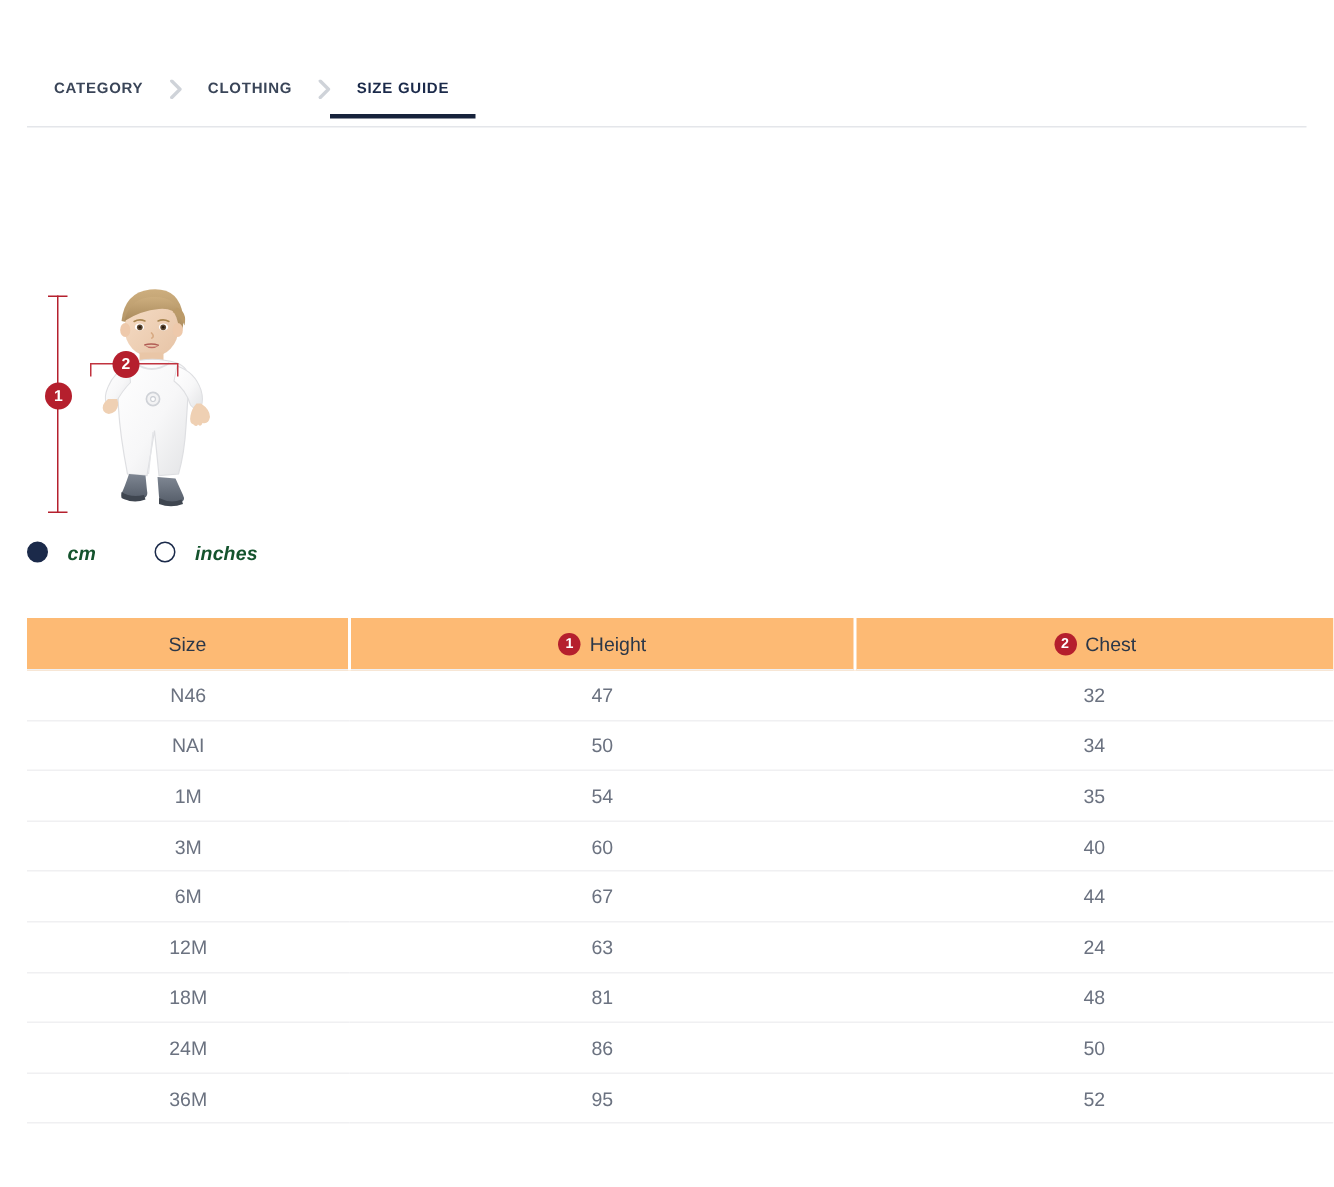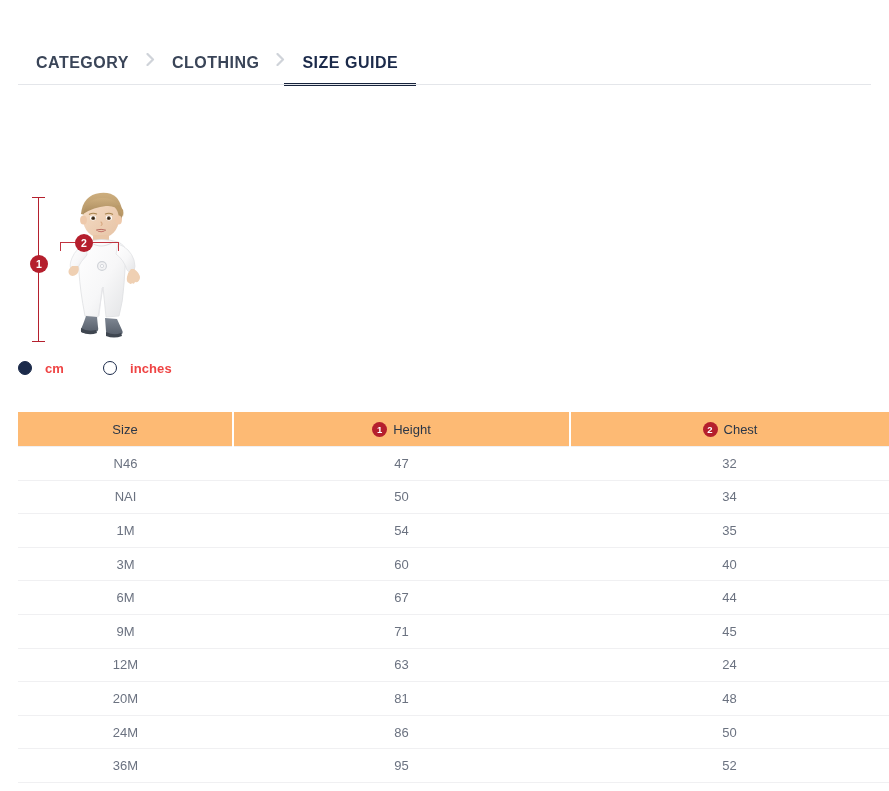--- a/index.html
+++ b/index.html
@@ -73,21 +73,21 @@
   }
   .tabs-rule {
     position: absolute;
     left: 18px;
     top: 84px;
     width: 853px;
     height: 1px;
     background: #e4e6ea;
   }
   .tab {
-    font-size: 16px;
+    font-size: 10px;
     font-weight: bold;
     letter-spacing: 0.5px;
     color: #3a4558;
     padding: 6px 0 14px 0;
     position: relative;
   }
   .tab.t1 { margin-left: 18px; }
   .tab.active {
     color: #1b2a4a;
   }
@@ -199,22 +199,23 @@
     border: 1.6px solid #1b2a4a;
     background: #ffffff;
   }
   .radio.on {
     background: #1b2a4a;
   }
   .radio-label {
     margin-left: 13px;
     font-size: 13px;
     font-weight: bold;
-    color: #ef4444;
+    color: #14532d;
     letter-spacing: 0.1px;
+    font-style: italic;
   }
 
   
   .table {
     position: absolute;
     left: 18px;
     top: 412px;
     width: 871px;
     border-collapse: collapse;
     table-layout: fixed;
@@ -425,31 +426,26 @@
           <td>3M</td>
           <td>60</td>
           <td>40</td>
         </tr>
         <tr>
           <td>6M</td>
           <td>67</td>
           <td>44</td>
         </tr>
         <tr>
-          <td>9M</td>
-          <td>71</td>
-          <td>45</td>
-        </tr>
-        <tr>
           <td>12M</td>
           <td>63</td>
           <td>24</td>
         </tr>
         <tr>
-          <td>20M</td>
+          <td>18M</td>
           <td>81</td>
           <td>48</td>
         </tr>
         <tr>
           <td>24M</td>
           <td>86</td>
           <td>50</td>
         </tr>
         <tr>
           <td>36M</td>

